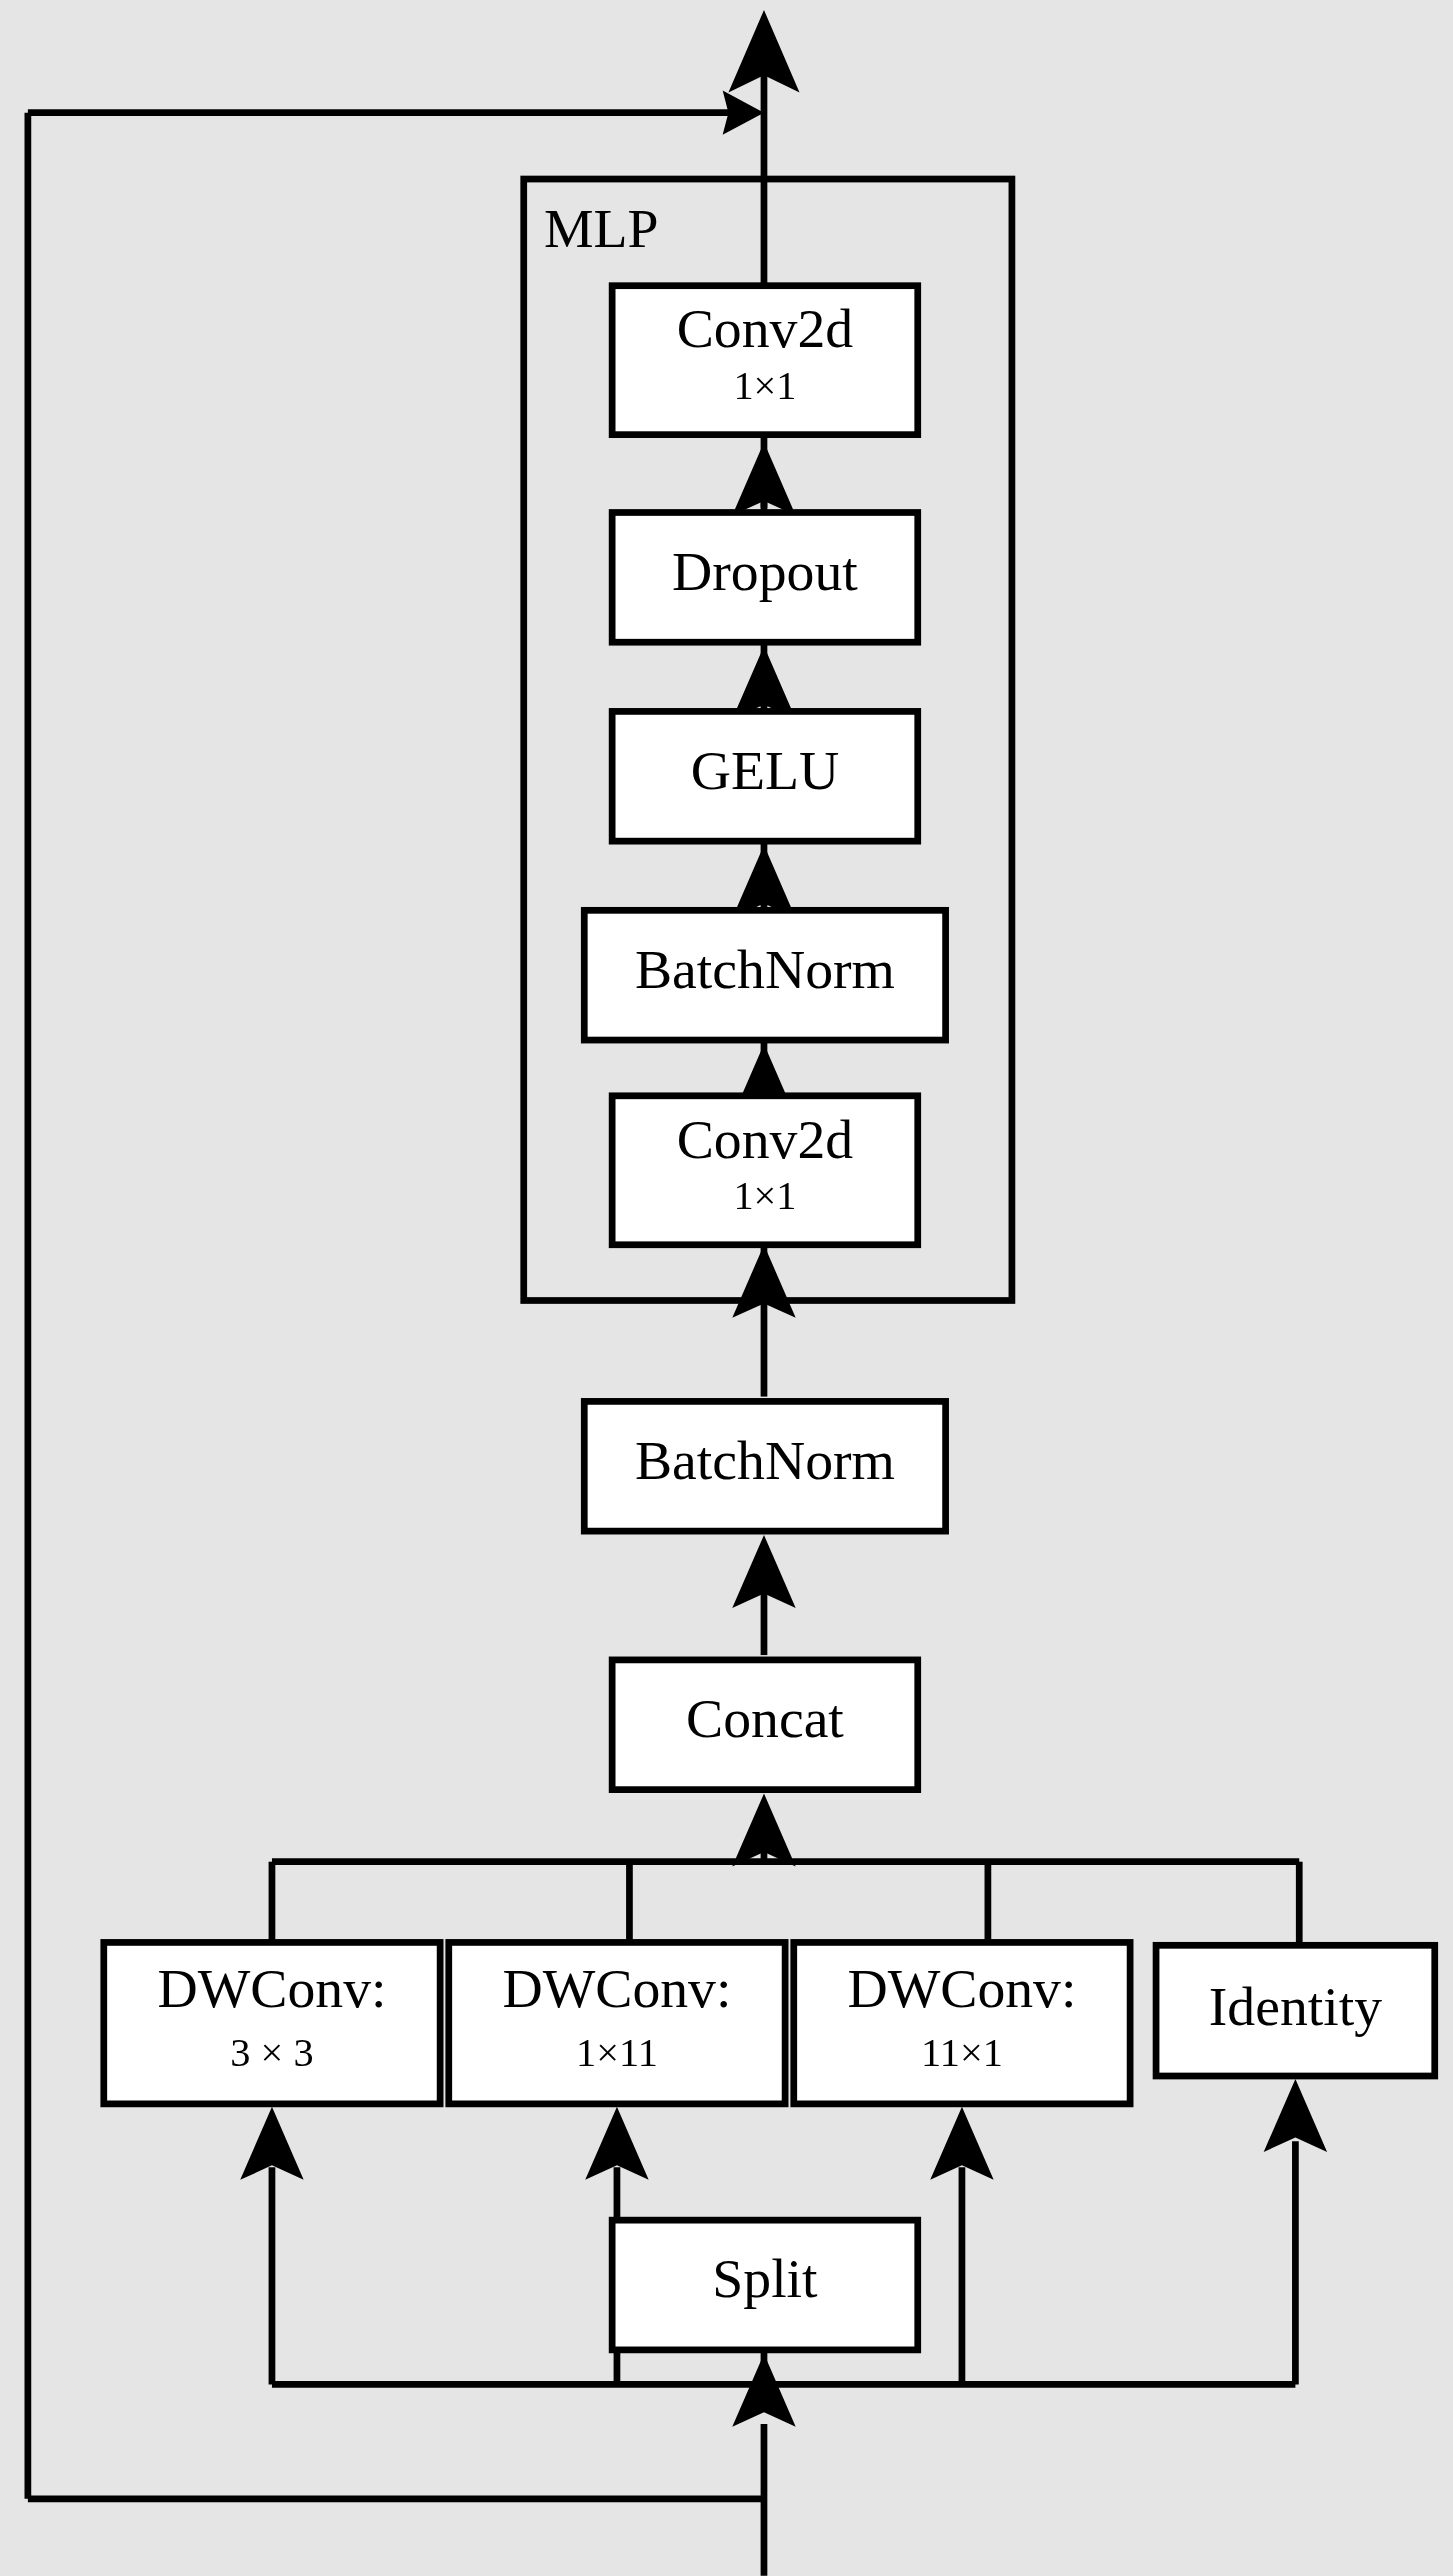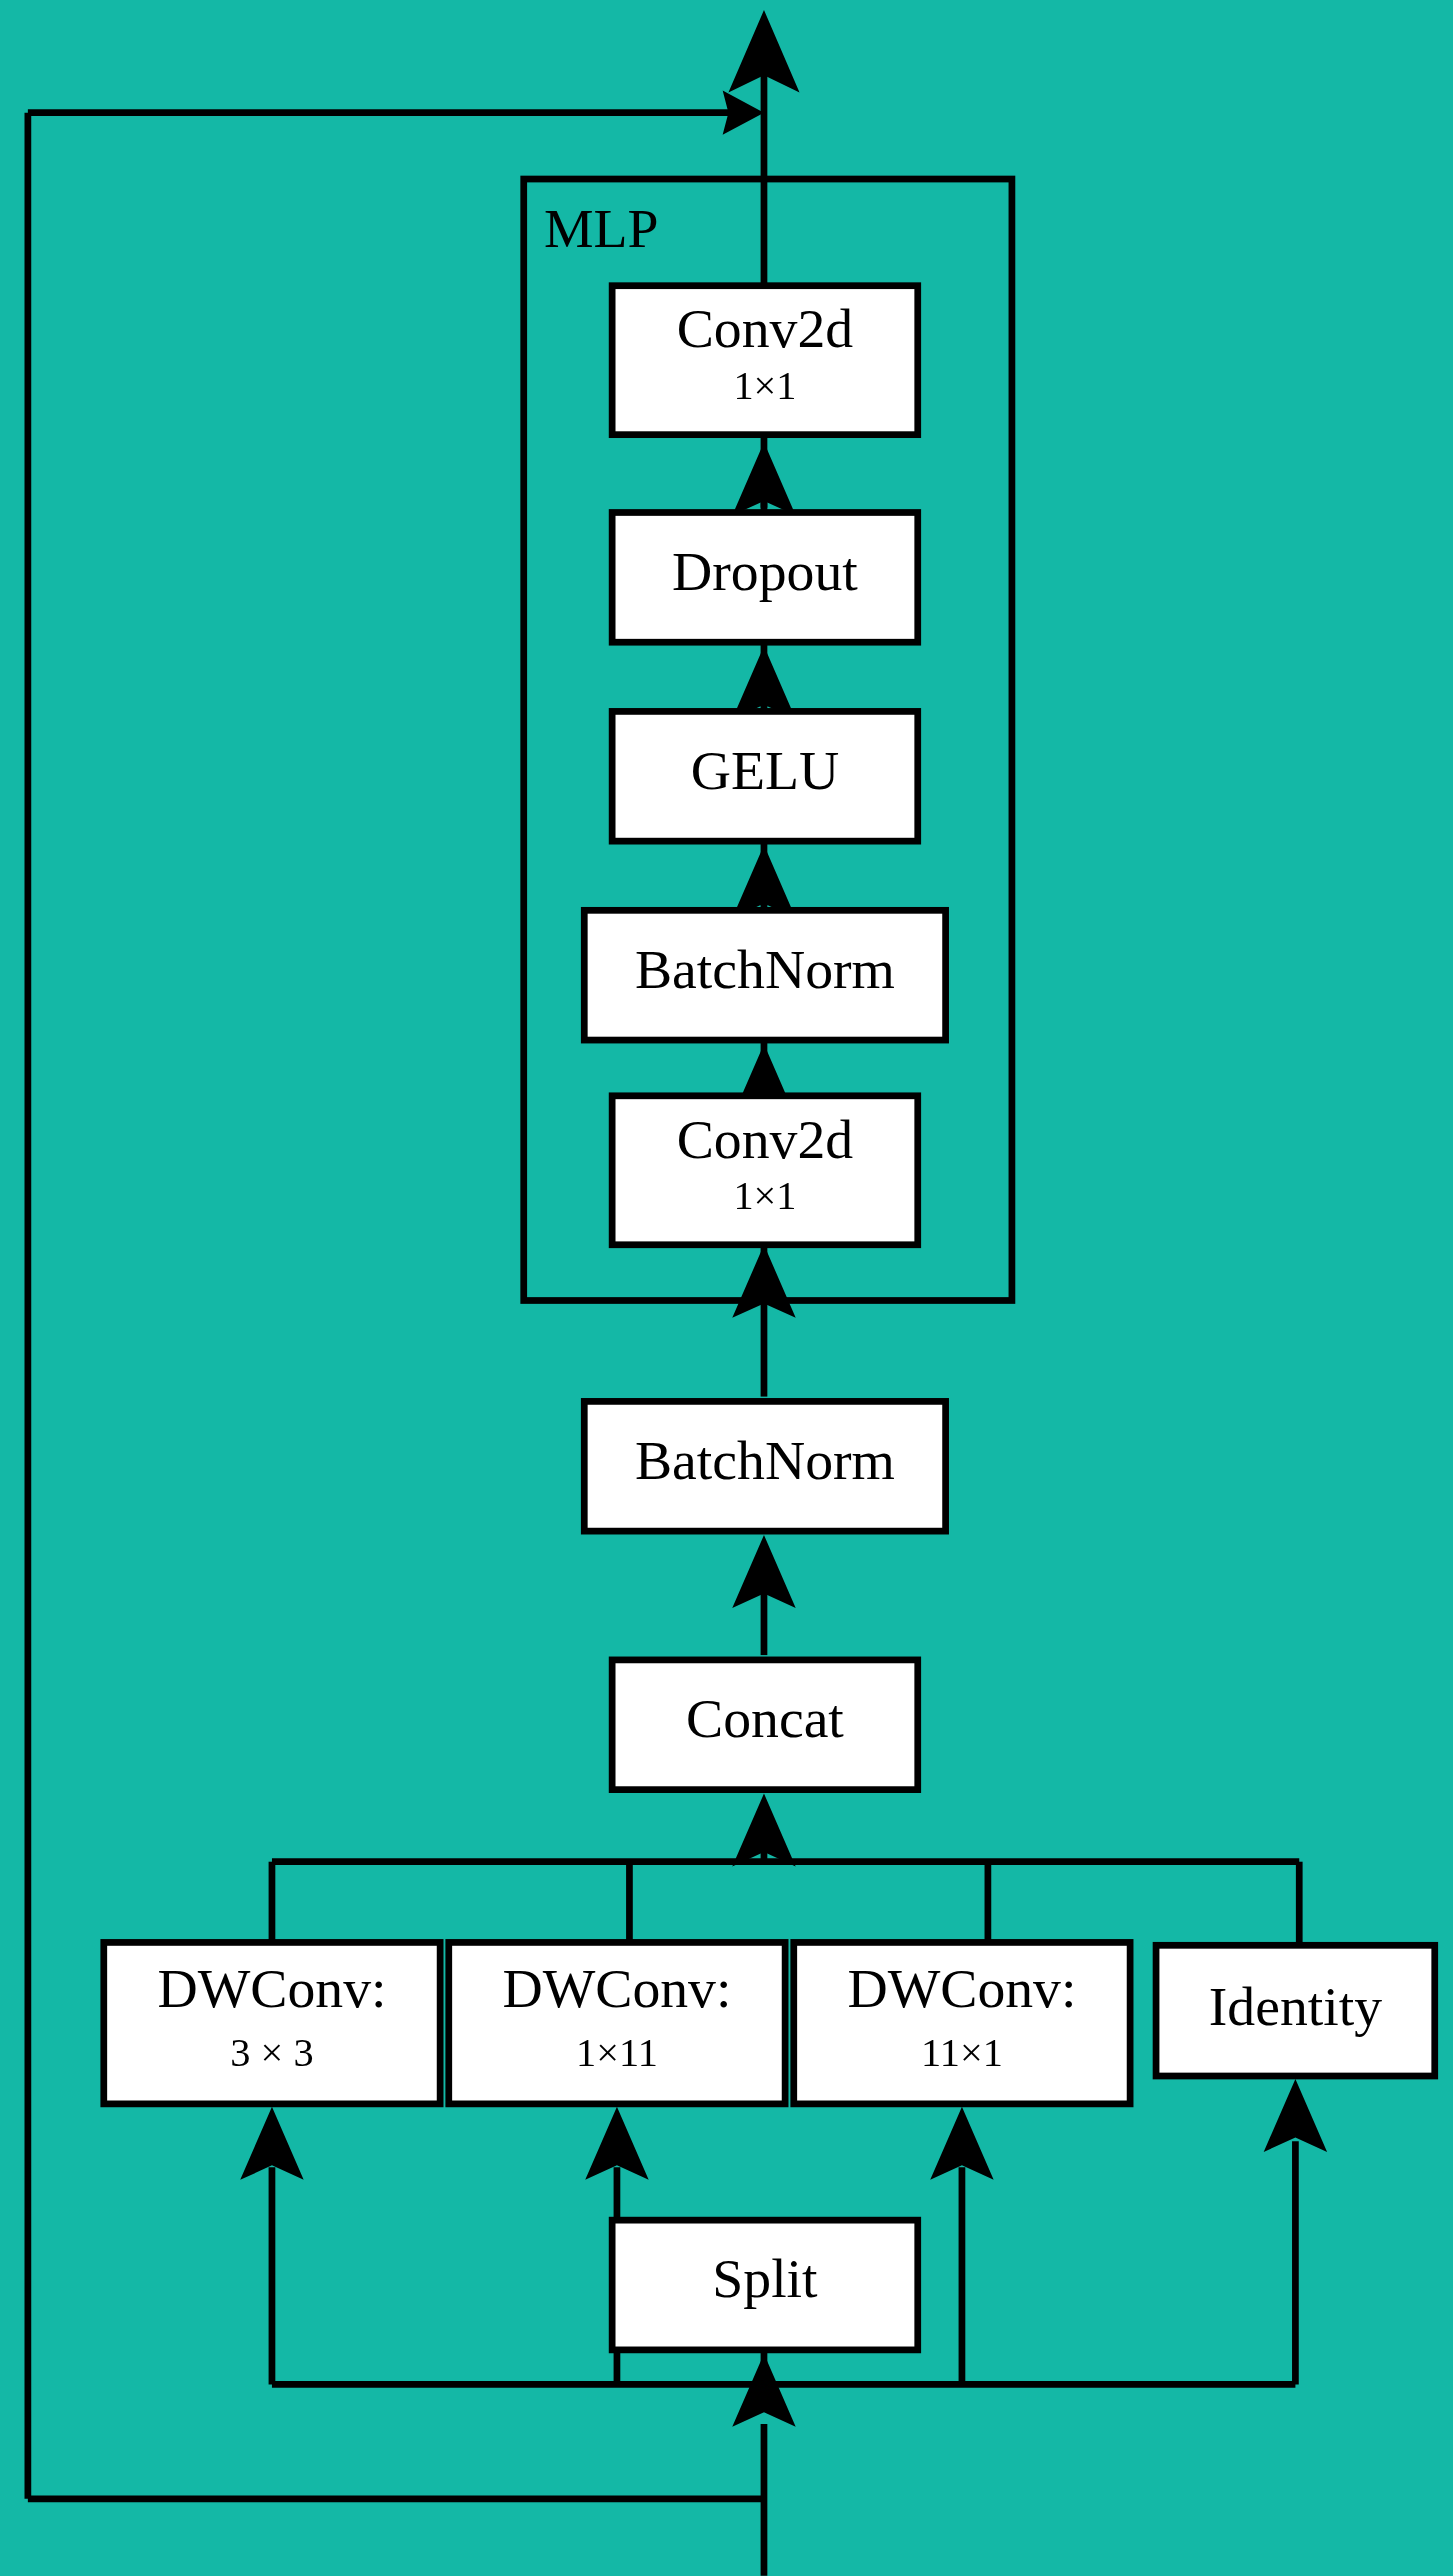--- a/index.html
+++ b/index.html
@@ -4,21 +4,21 @@
 <style>
   html, body {
     margin: 0;
     padding: 0;
     background: #ffffff;
   }
   #diagram-root {
     position: relative;
     width: 1453px;
     height: 2576px;
-    background: #14b8a6;
+    background: #e5e5e5;
     font-family: "Liberation Serif", "DejaVu Serif", serif;
     overflow: hidden;
     text-align: right;
   }
   svg#arch-svg {
     display: block;
     width: 1453px;
     height: 2576px;
   }
   .nodebox {

